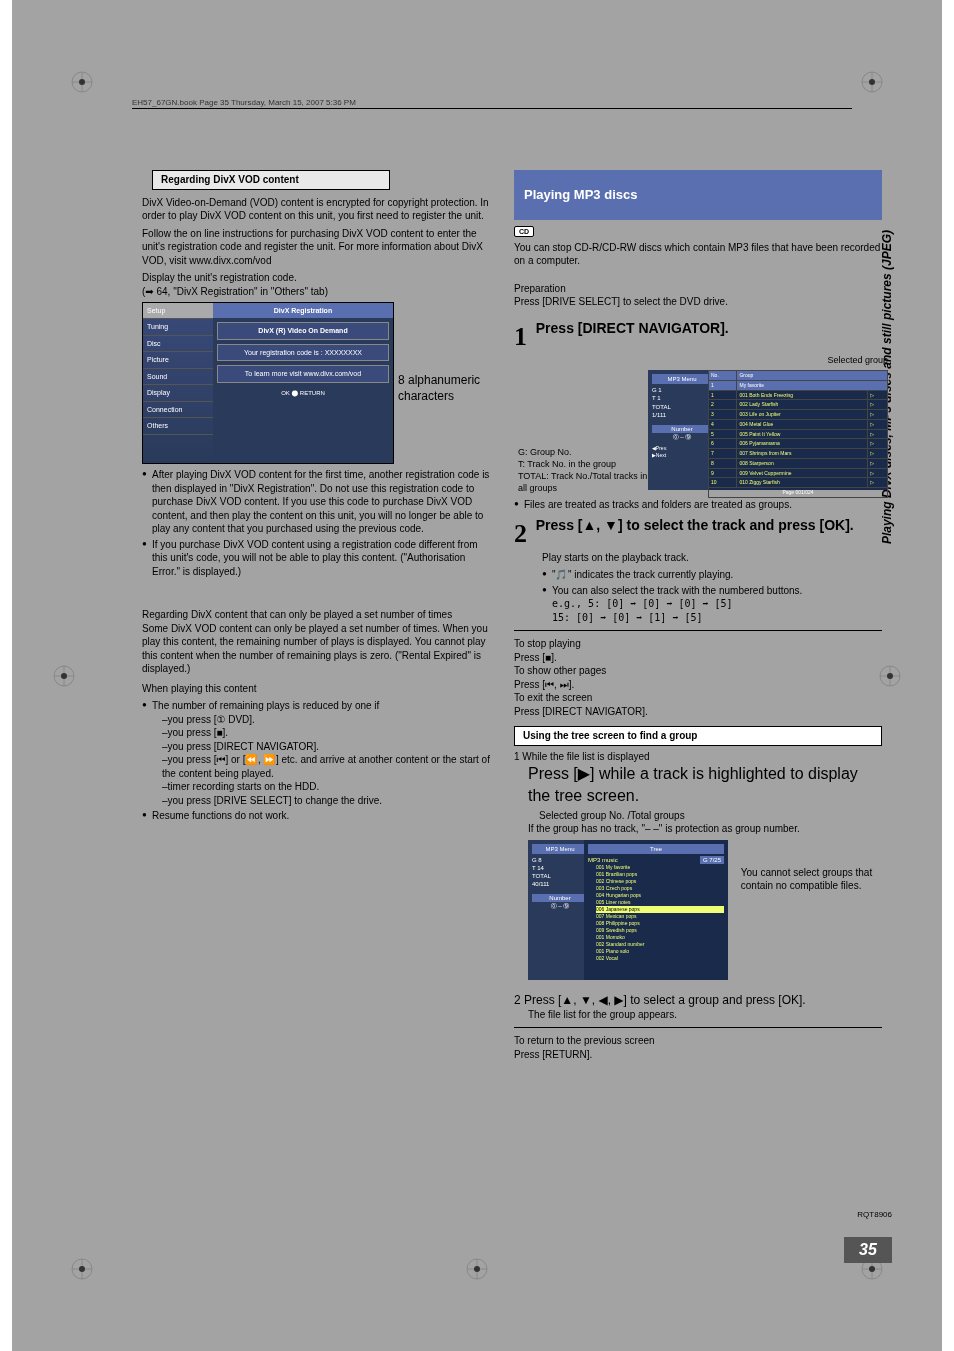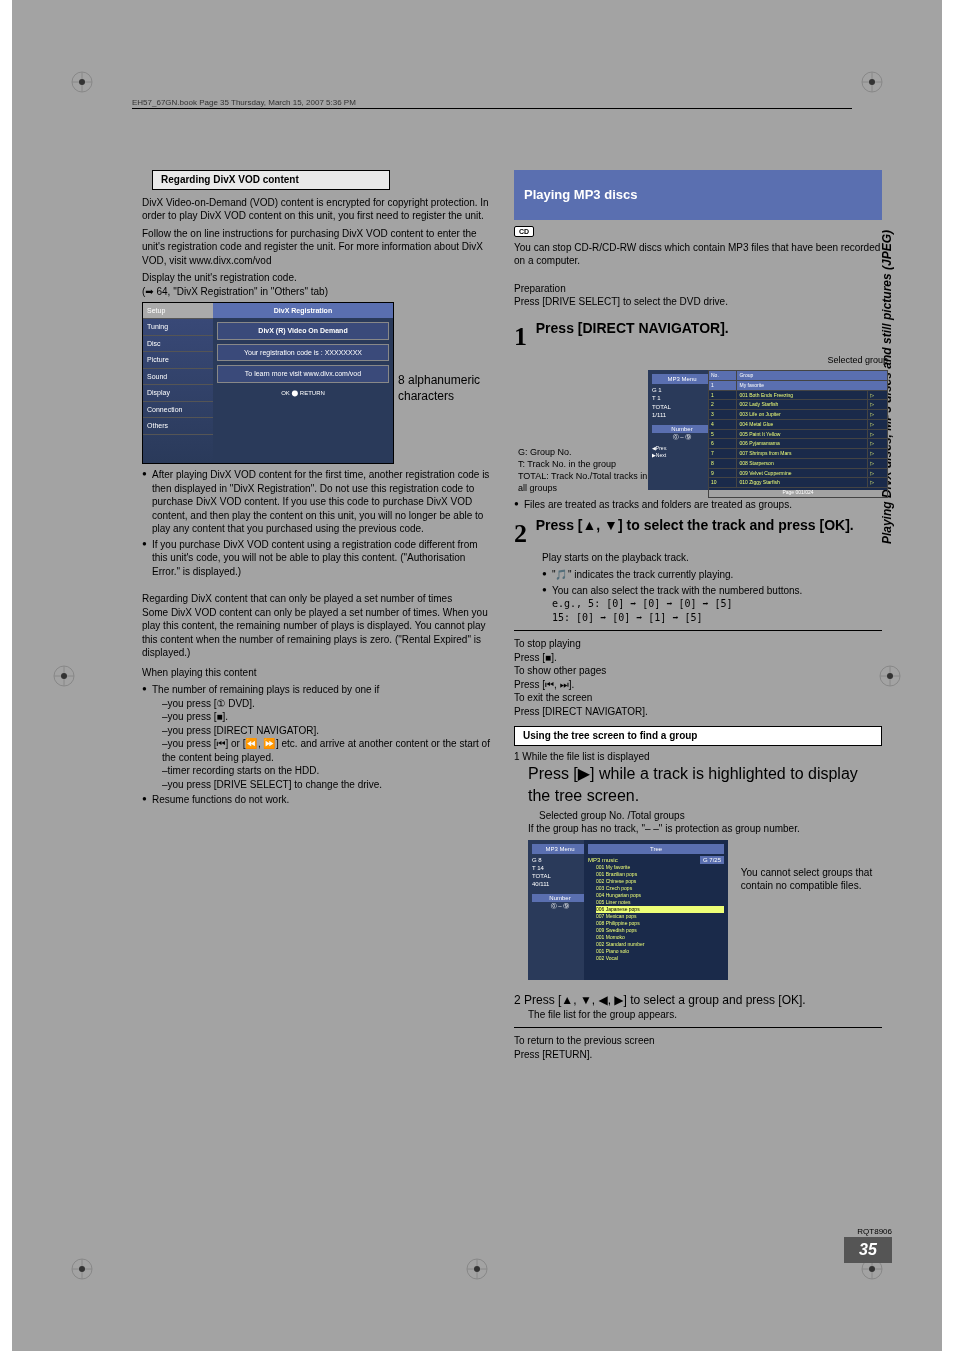--- a/index.html
+++ b/index.html
@@ -42,21 +42,21 @@
 .mp3-list td{border:1px solid #444;padding:1px 2px;color:#ef7}
 .mp3-list .hdr-row td{background:#5a6fb0;color:#fff}
 .tree-gfx{width:200px;height:140px;background:#3a4a7a;position:relative;font-size:6px;color:#fff;margin:4px 0;display:inline-block;vertical-align:top}
 .tree-side{position:absolute;left:0;top:0;bottom:0;width:56px;background:#2a3a5a;padding:4px;font-size:6px}
 .tree-main{position:absolute;left:56px;right:0;top:0;bottom:0;background:#1a2a4a;padding:4px;color:#ef7}
 .tree-main .tree-hdr{background:#5a6fb0;color:#fff;text-align:center;padding:1px;margin-bottom:2px}
 .tree-main ul{list-style:none;padding-left:8px;margin:0;font-size:5px;line-height:1.4}
 .note-right{display:inline-block;vertical-align:top;font-size:10px;width:140px;margin-left:10px;margin-top:30px}
 .side-label{position:absolute;right:48px;top:230px;writing-mode:vertical-rl;transform:rotate(180deg);font-weight:bold;font-style:italic;font-size:12px}
 .page-num-box{position:absolute;right:50px;bottom:88px;width:48px;background:#555;color:#fff;text-align:center;padding:4px 0;font-style:italic;font-weight:bold;font-size:16px}
-.rqt{position:absolute;right:50px;bottom:115px;font-size:8px}
+.rqt{position:absolute;right:50px;bottom:132px;font-size:8px}
 hr.rule{border:none;border-top:1px solid #000;margin:6px 0}
 .hdr-step{font-size:14px;font-weight:bold;margin:2px 0 4px 0}
 </style>
 </head>
 <body>
 
 <div class="page">
 
   <div class="crop top-crop left-crop">
       <svg viewBox="0 0 24 24">
@@ -150,21 +150,21 @@
           </div>
         </div>
         <div class="bracket" style="left:256px;top:70px;width:90px">8 alphanumeric characters</div>
       </div>
 
       <ul class="bul">
         <li>After playing DivX VOD content for the first time, another registration code is then displayed in "DivX Registration". Do not use this registration code to purchase DivX VOD content. If you use this code to purchase DivX VOD content, and then play the content on this unit, you will no longer be able to play any content that you purchased using the previous code.</li>
         <li>If you purchase DivX VOD content using a registration code different from this unit's code, you will not be able to play this content. ("Authorisation Error." is displayed.)</li>
       </ul>
 
-      <div class="bold" style="margin-top:14px">Regarding DivX content that can only be played a set number of times</div>
+      <div class="bold" style="margin-top:30px">Regarding DivX content that can only be played a set number of times</div>
       <div>Some DivX VOD content can only be played a set number of times. When you play this content, the remaining number of plays is displayed. You cannot play this content when the number of remaining plays is zero. ("Rental Expired" is displayed.)</div>
       <div style="margin-top:6px">When playing this content</div>
       <ul class="bul">
         <li>
           <span>The number of remaining plays is reduced by one if</span>
           <div class="indent">–you press [① DVD].</div>
           <div class="indent">–you press [■].</div>
           <div class="indent">–you press [DIRECT NAVIGATOR].</div>
           <div class="indent">–you press [⏮] or [⏪, ⏩] etc. and arrive at another content or the start of the content being played.</div>
           <div class="indent">–timer recording starts on the HDD.</div>

